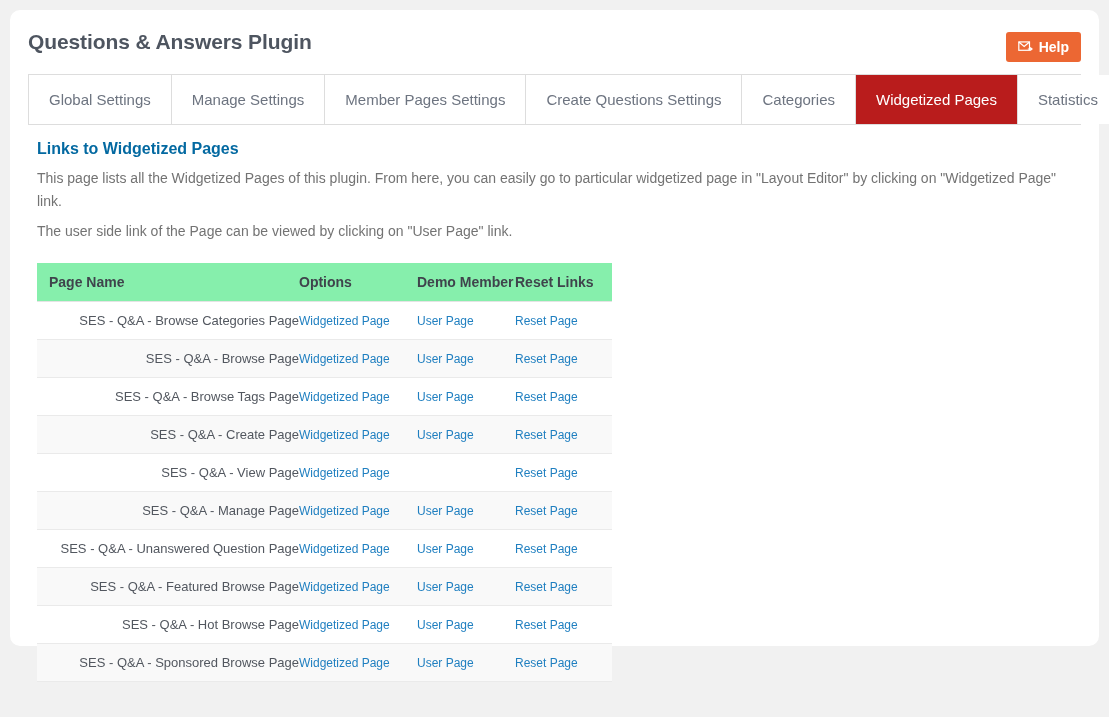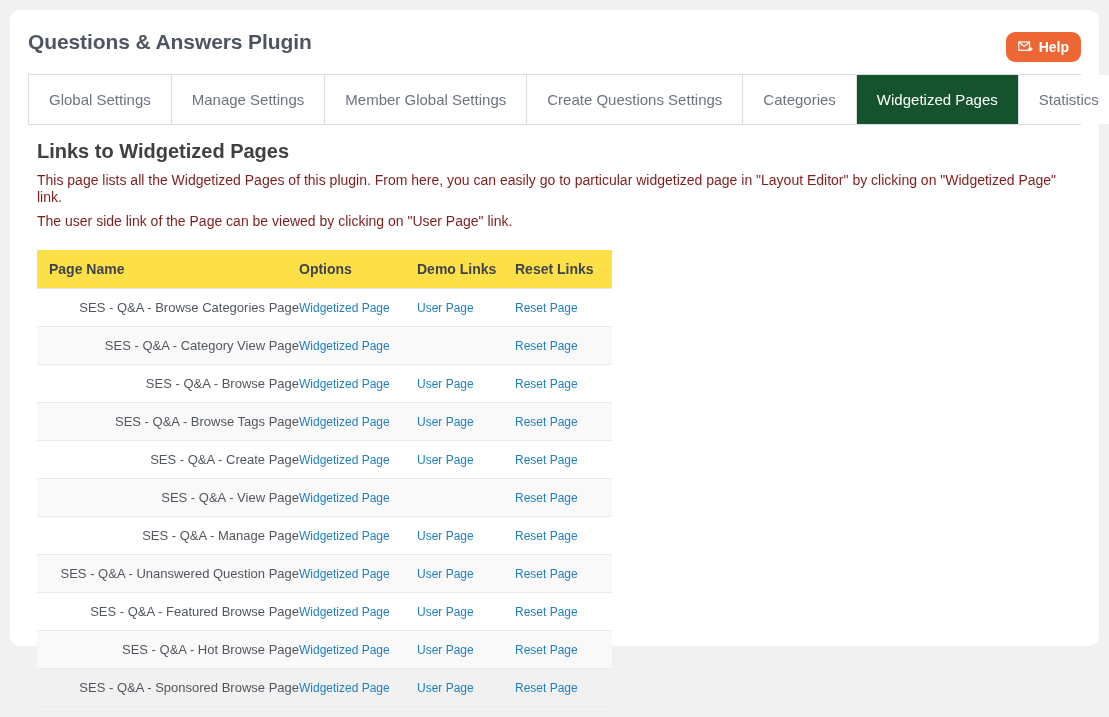--- a/index.html
+++ b/index.html
@@ -40,21 +40,21 @@
     color: #4e5560;
     letter-spacing: -0.1px;
     white-space: nowrap;
   }
   .help-button {
     position: absolute;
     right: 18px;
     top: 22px;
     height: 30px;
     background: #ec6733;
-    border-radius: 9px;
+    border-radius: 3px;
     color: #ffffff;
     font-size: 14px;
     font-weight: bold;
     display: flex;
     align-items: center;
     gap: 6px;
     padding: 15px 12px;
     box-sizing: border-box;
     cursor: pointer;
     border: none;
@@ -88,54 +88,54 @@
     color: #6d7480;
     background: #ffffff;
     border-right: 1px solid #dddddd;
     cursor: pointer;
     white-space: nowrap;
     box-sizing: border-box;
     height: 100%;
   }
   .tab:last-child { border-right: none; }
   .tab.active {
-    background: #14532d;
+    background: #b91c1c;
     color: #ffffff;
   }
 
   
   .content {
     position: absolute;
     left: 18px;
     top: 130px;
     right: 18px;
   }
   .section-title {
-    font-size: 20px;
-    font-weight: bold;
-    color: #404040;
+    font-size: 16px;
+    font-weight: bold;
+    color: #0369a1;
     margin: 0 0 9px 9px;
   }
   .desc-line {
     font-size: 14px;
-    color: #7f1d1d;
+    color: #737373;
     margin: 0 0 7px 9px;
-    line-height: 17px;
+    line-height: 23px;
   }
 
   
   .links-table {
     margin-top: 20px;
     margin-left: 9px;
     border-collapse: collapse;
     width: 565px;
     table-layout: fixed;
   }
   .links-table th {
-    background: #fde047;
+    background: #86efac;
     font-size: 14px;
     font-weight: bold;
     color: #3f444c;
     text-align: left;
     padding: 11px 0 11px 0;
     border-bottom: 1px solid #e4e4e4;
   }
   .links-table td {
     font-size: 13px;
     color: #52575f;
@@ -179,21 +179,21 @@
   </div>
 
   <div class="tab-bar">
     <div class="tab">
       <span>Global Settings</span>
     </div>
     <div class="tab">
       <span>Manage Settings</span>
     </div>
     <div class="tab">
-      <span>Member Global Settings</span>
+      <span>Member Pages Settings</span>
     </div>
     <div class="tab">
       <span>Create Questions Settings</span>
     </div>
     <div class="tab">
       <span>Categories</span>
     </div>
     <div class="tab active">
       <span>Widgetized Pages</span>
     </div>
@@ -206,38 +206,32 @@
   <div class="content">
     <h2 class="section-title">Links to Widgetized Pages</h2>
     <p class="desc-line">This page lists all the Widgetized Pages of this plugin. From here, you can easily go to particular widgetized page in "Layout Editor" by clicking on "Widgetized Page" link.</p>
     <p class="desc-line">The user side link of the Page can be viewed by clicking on "User Page" link.</p>
 
     <table class="links-table">
       <thead>
         <tr>
           <th class="col-name">Page Name</th>
           <th class="col-opt">Options</th>
-          <th class="col-demo">Demo Links</th>
+          <th class="col-demo">Demo Member</th>
           <th class="col-reset">Reset Links</th>
         </tr>
       </thead>
       <tbody id="table-body">
           <tr>
             <td class="col-name">SES - Q&amp;A - Browse Categories Page</td>
             <td class="col-opt"><a class="tlink">Widgetized Page</a></td>
             <td class="col-demo"><a class="tlink">User Page</a></td>
             <td class="col-reset"><a class="tlink">Reset Page</a></td>
           </tr>
           <tr>
-            <td class="col-name">SES - Q&amp;A - Category View Page</td>
-            <td class="col-opt"><a class="tlink">Widgetized Page</a></td>
-            <td class="col-demo"></td>
-            <td class="col-reset"><a class="tlink">Reset Page</a></td>
-          </tr>
-          <tr>
             <td class="col-name">SES - Q&amp;A - Browse Page</td>
             <td class="col-opt"><a class="tlink">Widgetized Page</a></td>
             <td class="col-demo"><a class="tlink">User Page</a></td>
             <td class="col-reset"><a class="tlink">Reset Page</a></td>
           </tr>
           <tr>
             <td class="col-name">SES - Q&amp;A - Browse Tags Page</td>
             <td class="col-opt"><a class="tlink">Widgetized Page</a></td>
             <td class="col-demo"><a class="tlink">User Page</a></td>
             <td class="col-reset"><a class="tlink">Reset Page</a></td>

